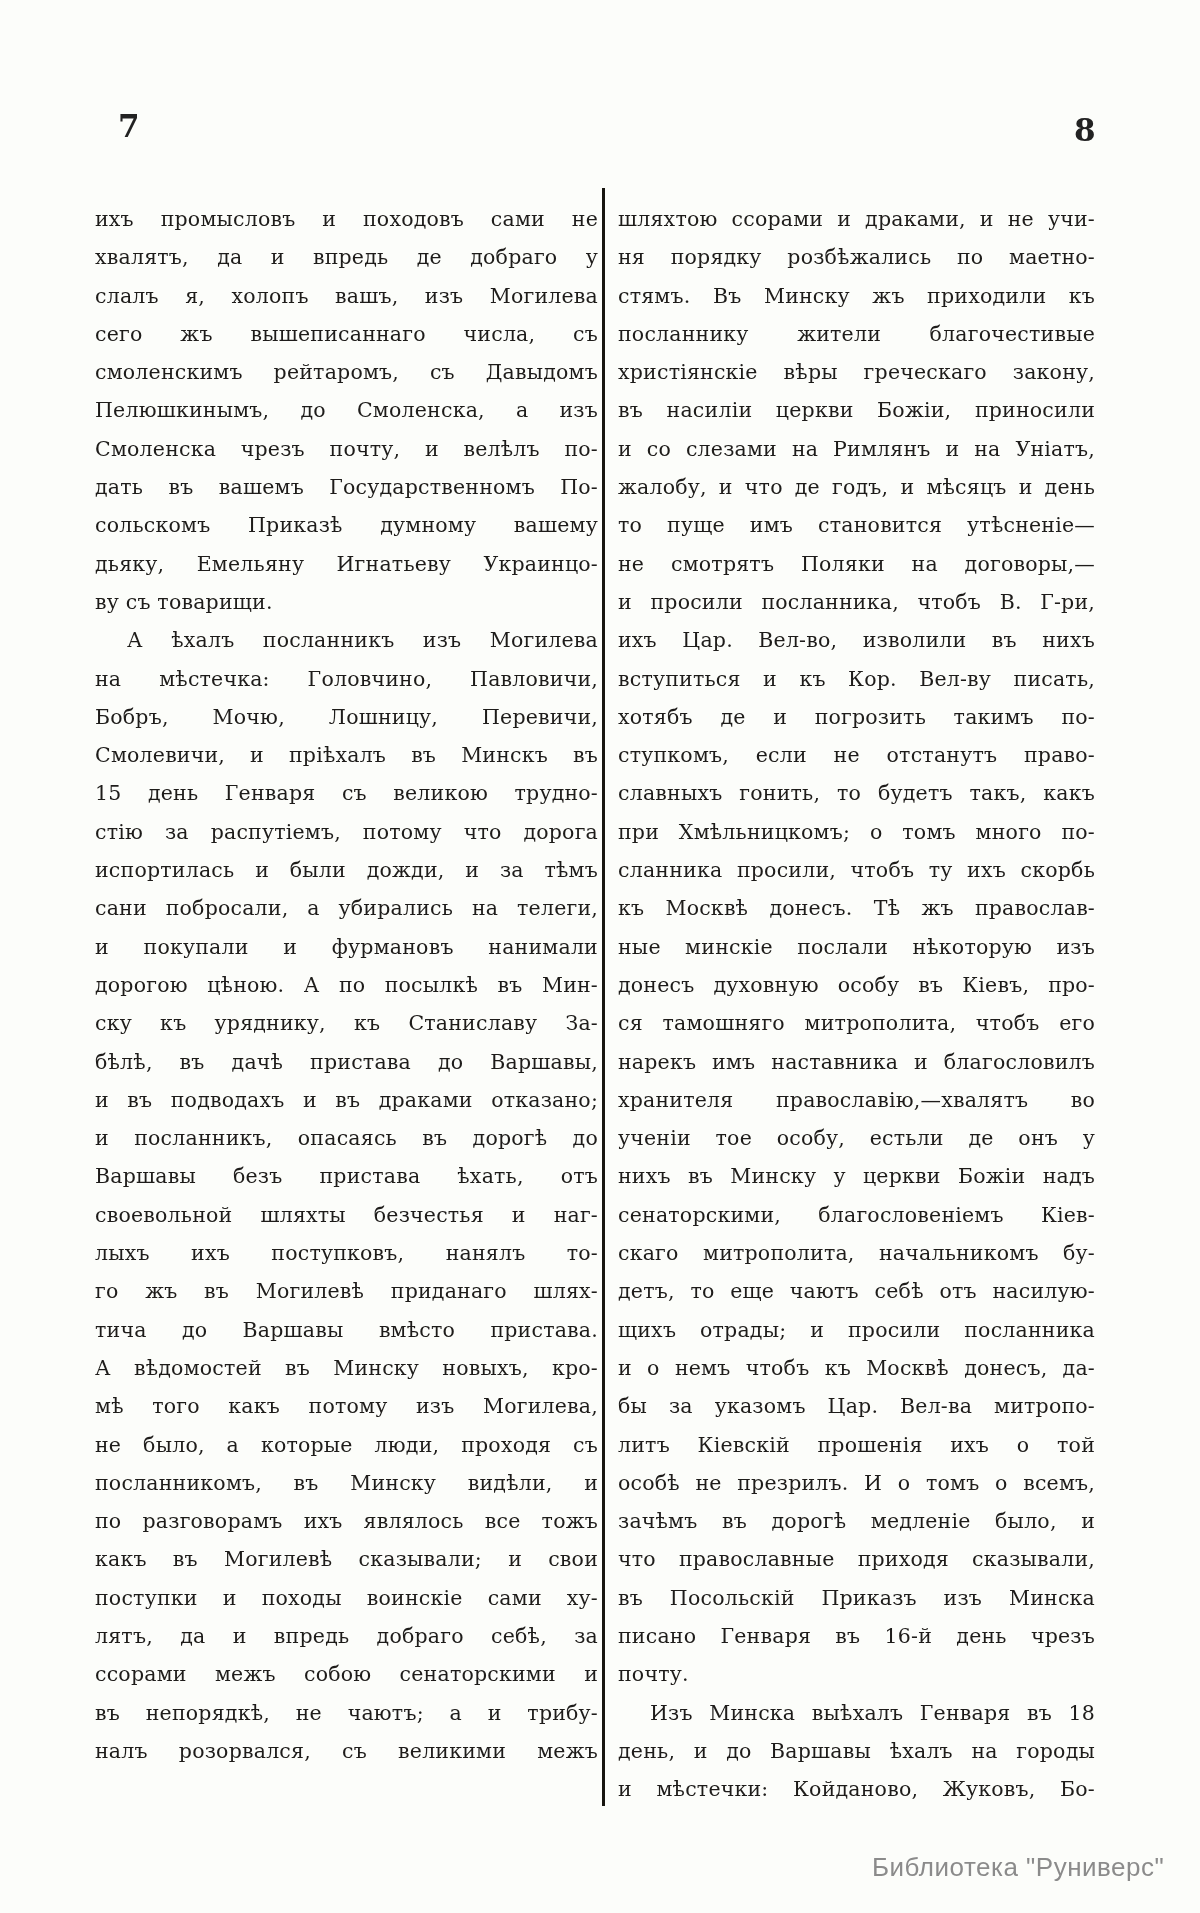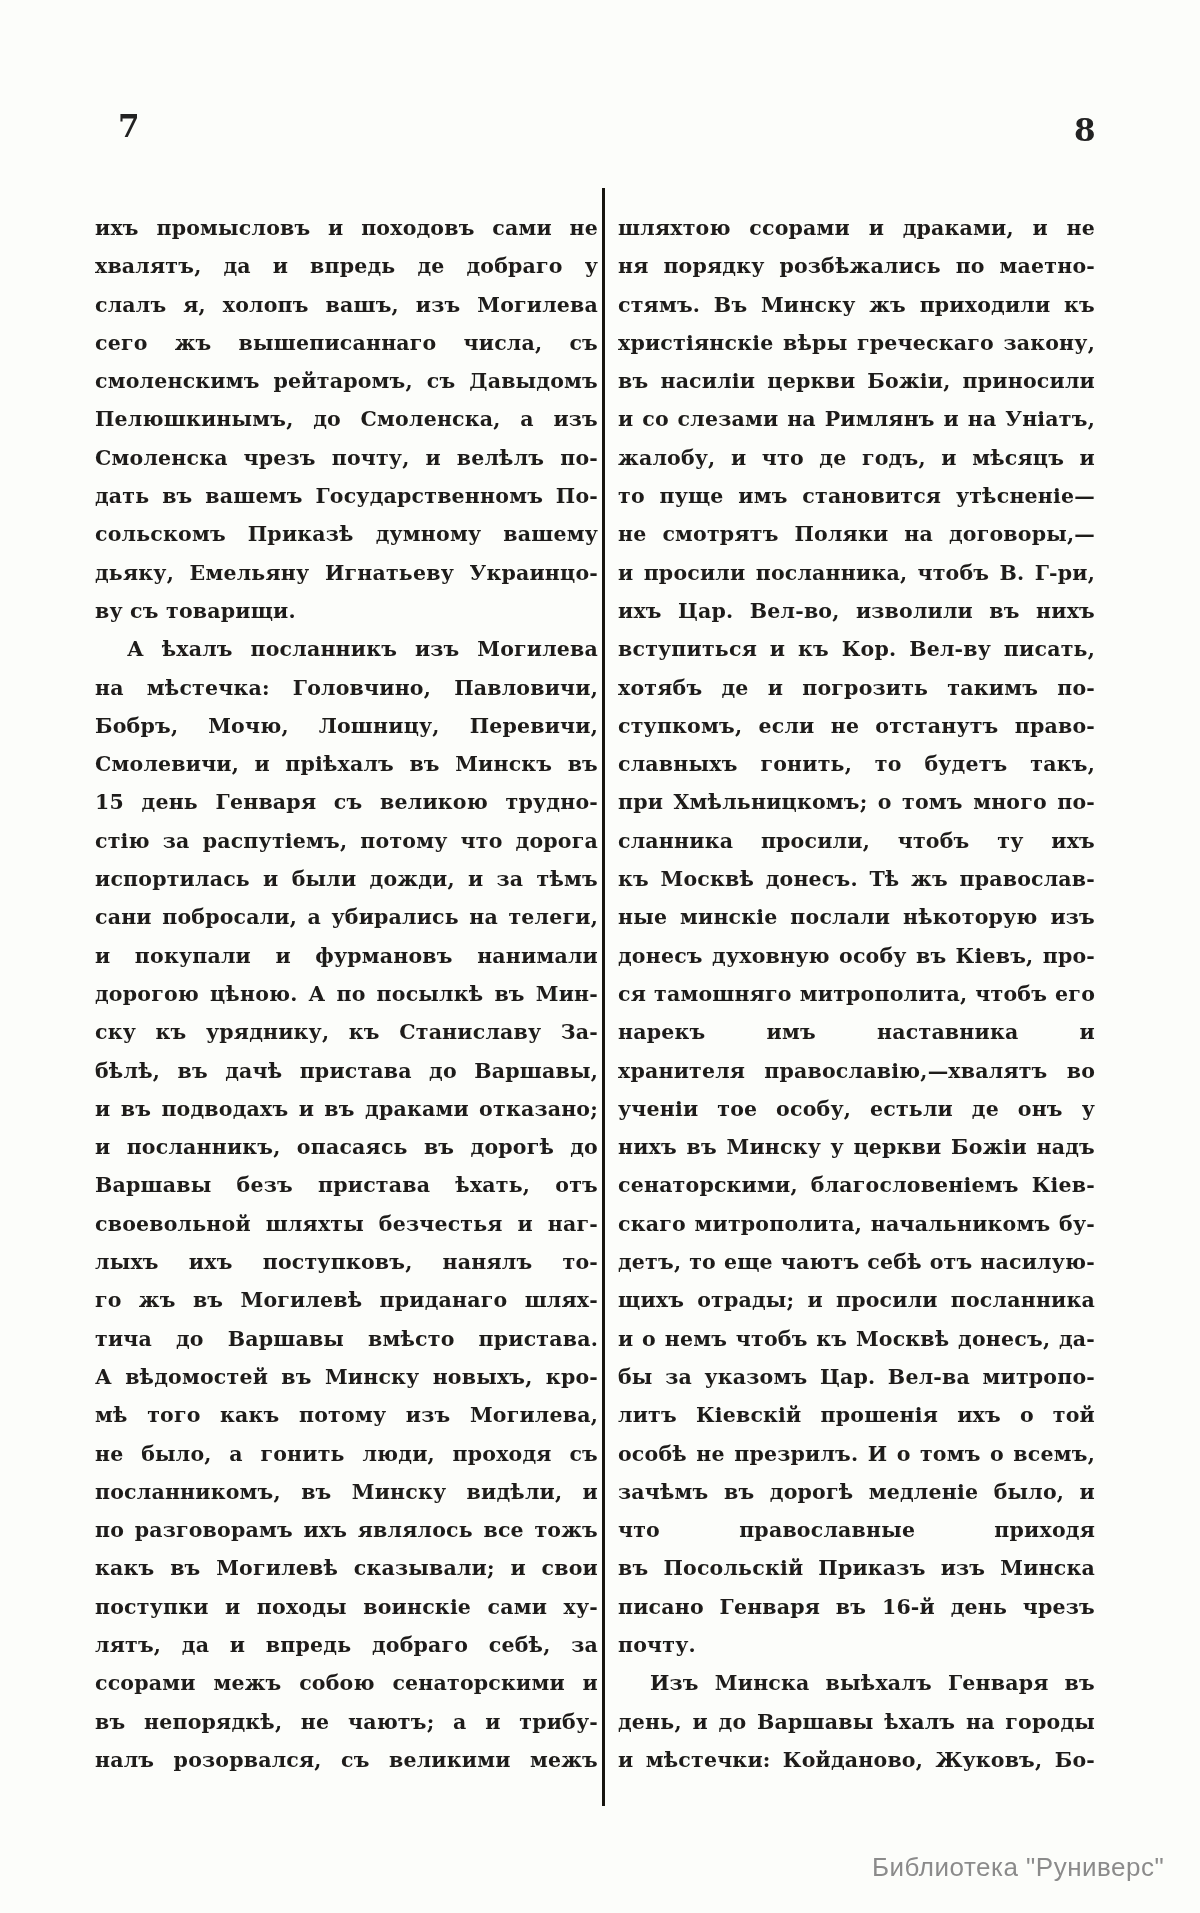--- a/index.html
+++ b/index.html
@@ -11,22 +11,22 @@
     color:#1e1c1a;
     overflow:hidden;
   }
   .pagenum{
     position:absolute;
     font-size:31px;font-weight:bold;color:#222;
   }
   .pagenum.left{left:118px;top:108px;}
   .pagenum.right{left:1074px;top:112px;}
   .column{
-    position:absolute;top:209px;
-    font-size:20.5px;font-weight:bold;
+    position:absolute;top:200px;
+    font-size:20.5px;font-weight:normal;
     line-height:38.3px;
     letter-spacing:0.2px;
   }
   .column.left{left:95px;width:503px;}
   .column.right{left:618px;width:477px;}
   .line{
     text-align:justify;
     text-align-last:justify;
     height:38.3px;
     overflow:hidden;
@@ -82,37 +82,38 @@
       <div class="line">бѣлѣ, въ дачѣ пристава до Варшавы,</div>
       <div class="line">и въ подводахъ и въ драками отказано;</div>
       <div class="line">и посланникъ, опасаясь въ дорогѣ до</div>
       <div class="line">Варшавы безъ пристава ѣхать, отъ</div>
       <div class="line">своевольной шляхты безчестья и наг-</div>
       <div class="line">лыхъ ихъ поступковъ, нанялъ то-</div>
       <div class="line">го жъ въ Могилевѣ приданаго шлях-</div>
       <div class="line">тича до Варшавы вмѣсто пристава.</div>
       <div class="line">А вѣдомостей въ Минску новыхъ, кро-</div>
       <div class="line">мѣ того какъ потому изъ Могилева,</div>
-      <div class="line">не было, а гонить люди, проходя съ</div>
+      <div class="line">не было, а которые люди, проходя съ</div>
       <div class="line">посланникомъ, въ Минску видѣли, и</div>
       <div class="line">по разговорамъ ихъ являлось все тожъ</div>
       <div class="line">какъ въ Могилевѣ сказывали; и свои</div>
       <div class="line">поступки и походы воинскіе сами ху-</div>
       <div class="line">лятъ, да и впредь добраго себѣ, за</div>
       <div class="line">ссорами межъ собою сенаторскими и</div>
       <div class="line">въ непорядкѣ, не чаютъ; а и трибу-</div>
       <div class="line">налъ розорвался, съ великими межъ</div>
     </div>
 
   <div class="col-rule"></div>
 
   <div class="column right">
       <div class="line">шляхтою ссорами и драками, и не учи-</div>
       <div class="line">ня порядку розбѣжались по маетно-</div>
       <div class="line">стямъ. Въ Минску жъ приходили къ</div>
+      <div class="line">посланнику жители благочестивые</div>
       <div class="line">христіянскіе вѣры греческаго закону,</div>
       <div class="line">въ насиліи церкви Божіи, приносили</div>
       <div class="line">и со слезами на Римлянъ и на Уніатъ,</div>
       <div class="line">жалобу, и что де годъ, и мѣсяцъ и день</div>
       <div class="line">то пуще имъ становится утѣсненіе—</div>
       <div class="line">не смотрятъ Поляки на договоры,—</div>
       <div class="line">и просили посланника, чтобъ В. Г-ри,</div>
       <div class="line">ихъ Цар. Вел-во, изволили въ нихъ</div>
       <div class="line">вступиться и къ Кор. Вел-ву писать,</div>
       <div class="line">хотябъ де и погрозить такимъ по-</div>

